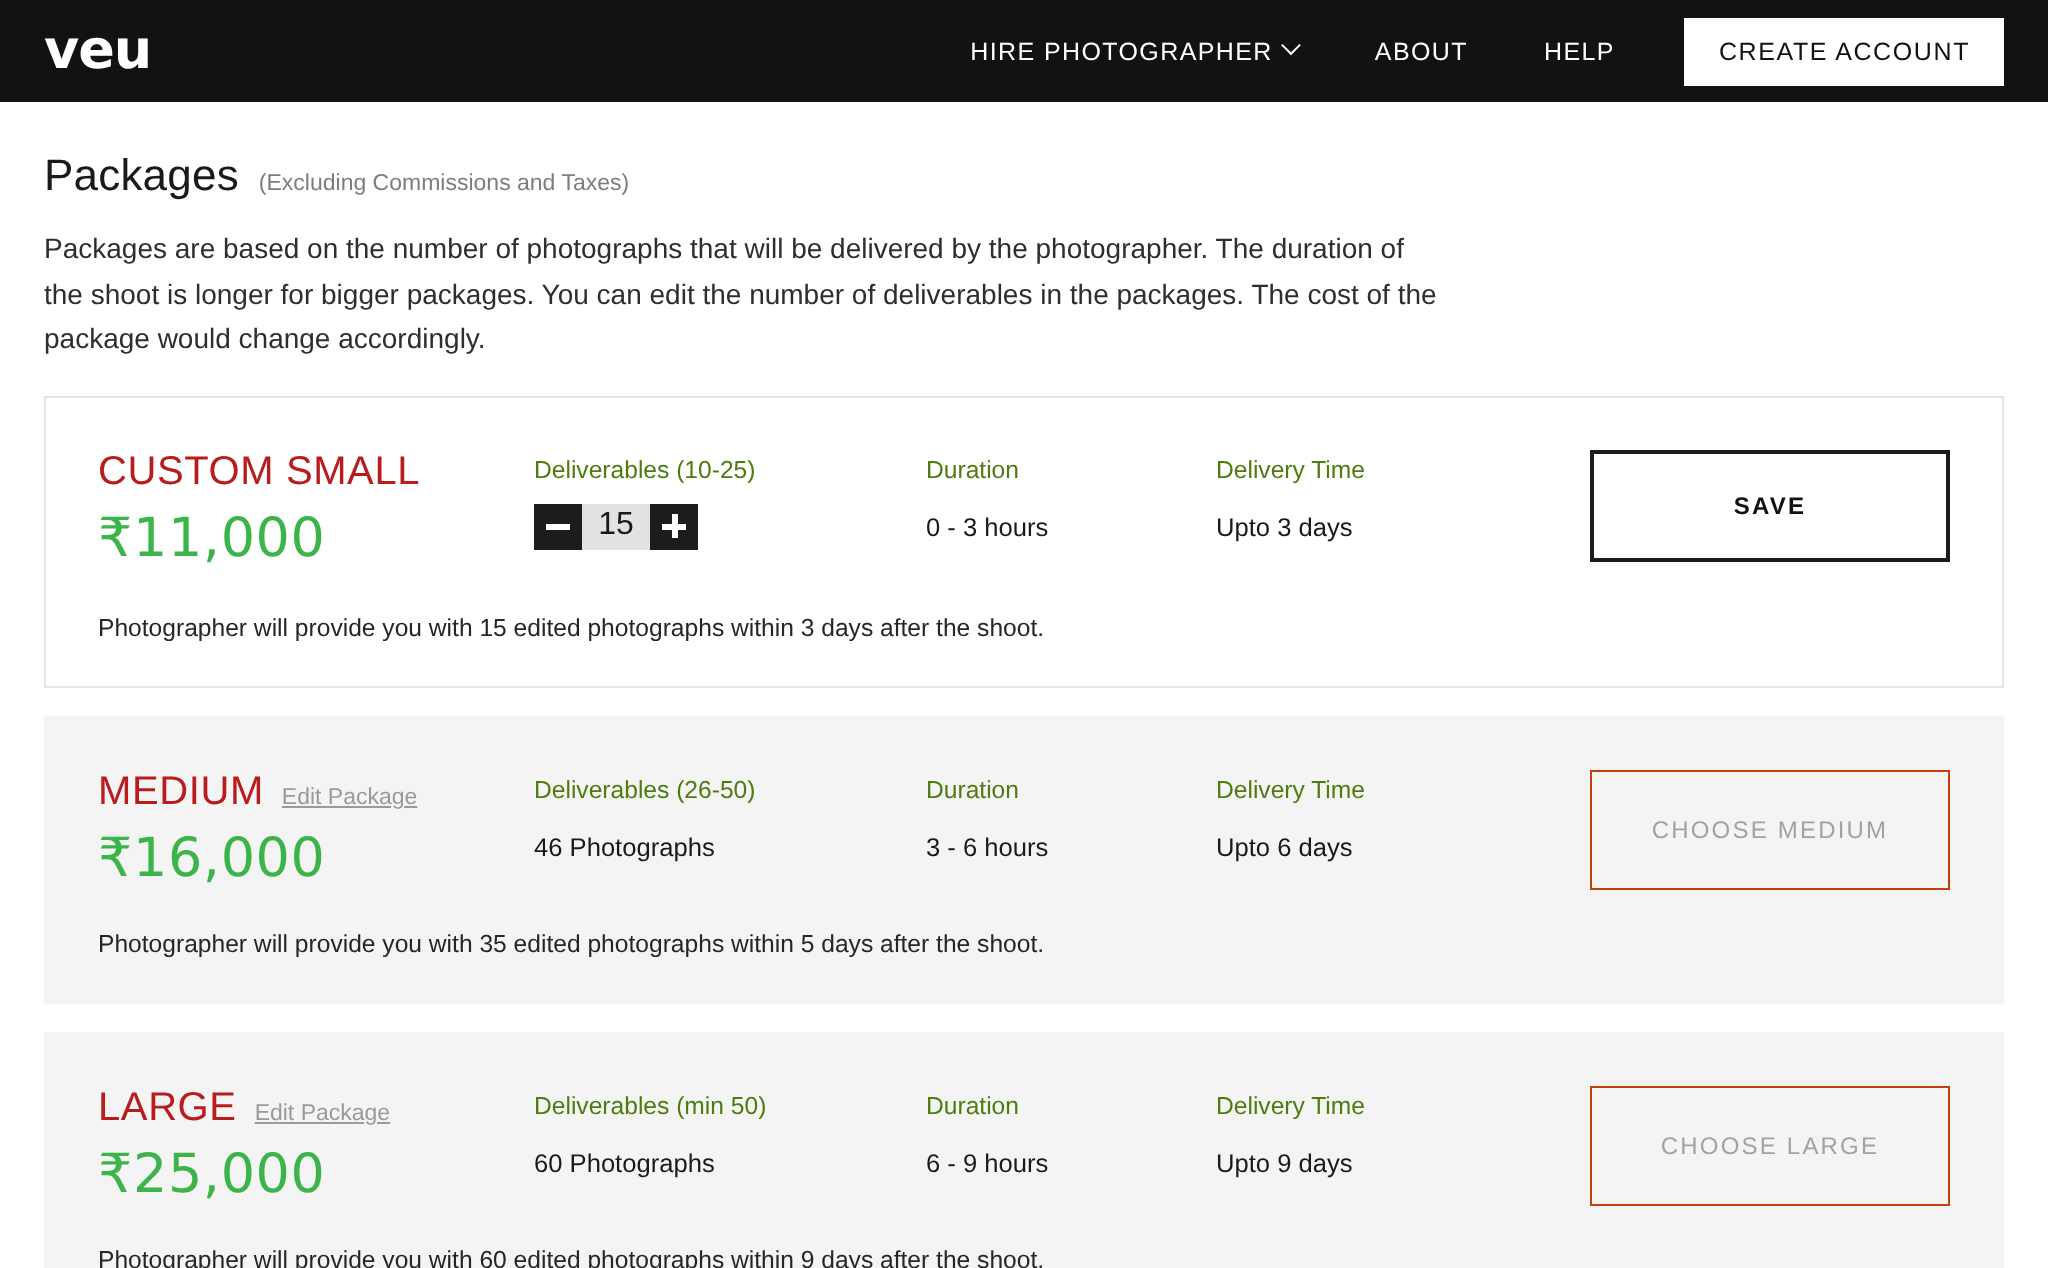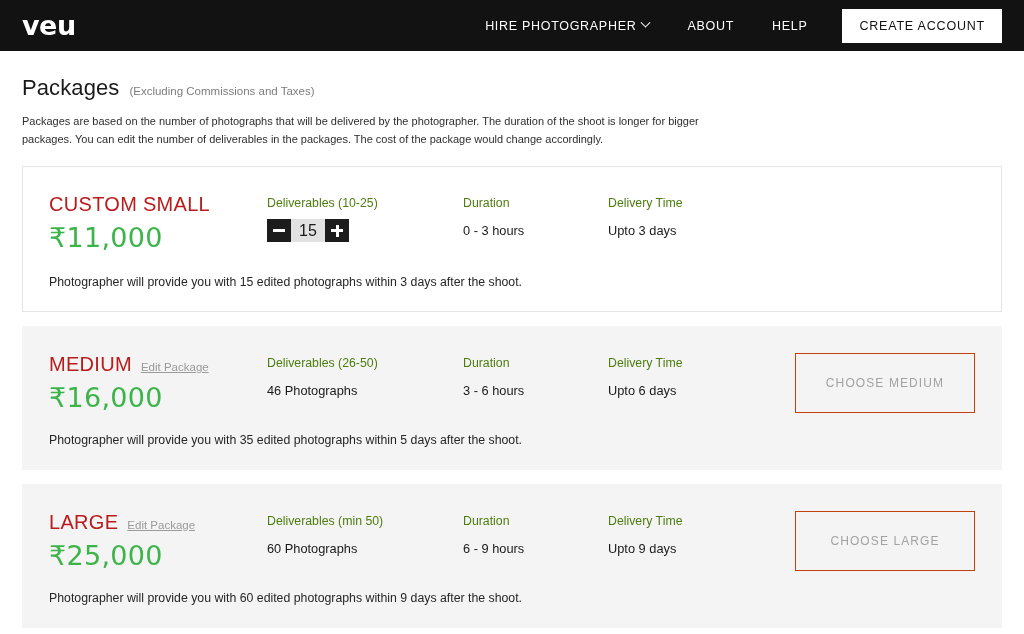--- a/index.html
+++ b/index.html
@@ -85,21 +85,21 @@
     color: #1a1a1a;
     margin: 0;
     letter-spacing: 0.1px;
   }
   .title-note {
     font-size: 11.5px;
     color: #7d7d7d;
   }
   .page-desc {
     margin: 12px 0 0 0;
-    font-size: 11px;
+    font-size: 14px;
     line-height: 1.62;
     color: #2e2e2e;
     max-width: 700px;
   }
 
   
   .cards {
     padding: 17px 22px 0 22px;
   }
   .card {
@@ -304,20 +304,23 @@
       <div class="col-duration">
         <div class="col-label">Duration</div>
         <div class="col-value">0 - 3 hours</div>
       </div>
 
       <div class="col-delivery">
         <div class="col-label">Delivery Time</div>
         <div class="col-value">Upto 3 days</div>
       </div>
 
+      <div class="col-action">
+        <button class="btn-action btn-save">SAVE</button>
+      </div>
     </div>
     <div class="card-foot">Photographer will provide you with 15 edited photographs within 3 days after the shoot.</div>
   </div>
 
   <div class="card muted">
     <div class="card-main">
       <div class="col-name">
         <div class="name-row">
           <span class="pkg-name">MEDIUM</span>
           <span class="edit-link">Edit Package</span>

